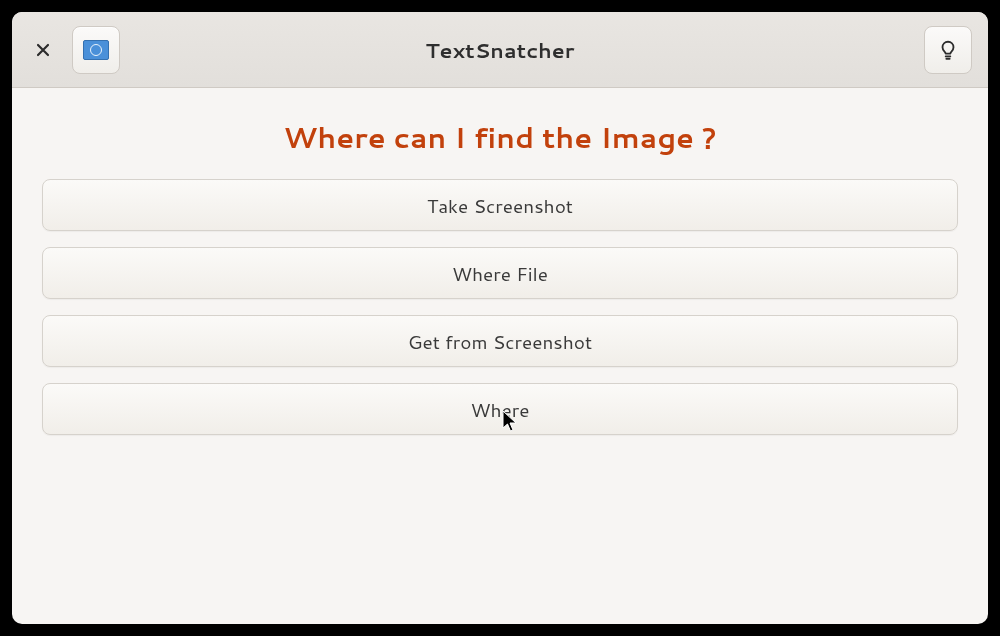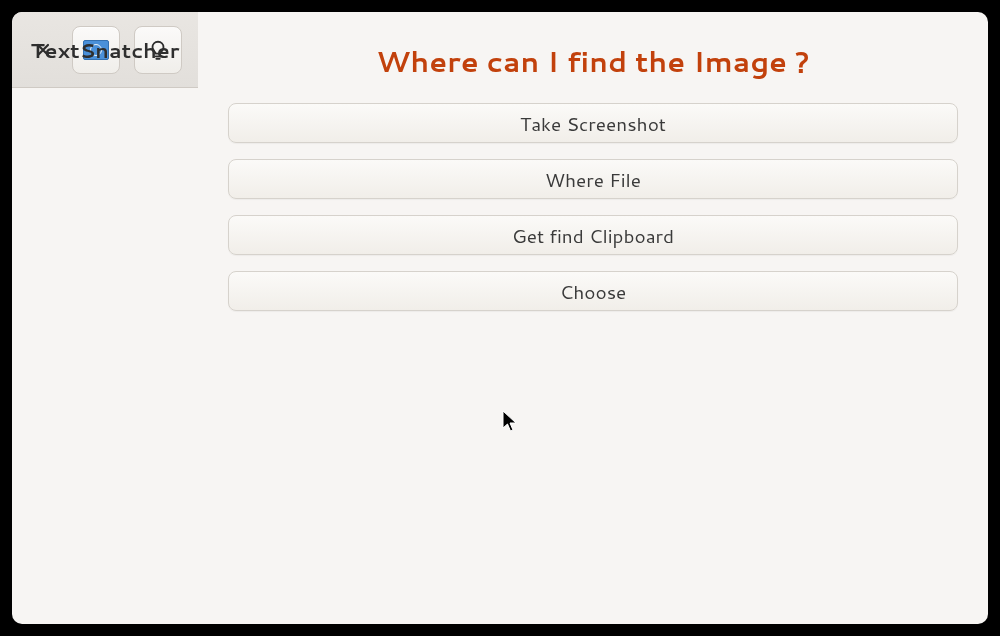--- a/index.html
+++ b/index.html
@@ -11,21 +11,21 @@
     align-items: center;
     justify-content: center;
   }
   .window {
     width: 976px;
     height: 612px;
     background: #f7f5f3;
     border-radius: 10px;
     overflow: hidden;
     display: flex;
-    flex-direction: row;
+    flex-direction: column;
     box-shadow: 0 0 0 1px rgba(0,0,0,0.1);
   }
   .titlebar {
     height: 76px;
     background: linear-gradient(to bottom, #e9e6e2, #e2dfdb);
     border-bottom: 1px solid #cfcac4;
     display: flex;
     align-items: center;
     padding: 0 16px;
     gap: 14px;
@@ -86,21 +86,21 @@
     align-items: stretch;
   }
   .heading {
     text-align: center;
     font-weight: 800;
     font-size: 29px;
     color: #c2410c;
     margin: 6px 0 22px 0;
   }
   .option-btn {
-    height: 40px;
+    height: 52px;
     margin-bottom: 16px;
     border: 1px solid #d6d2cc;
     background: linear-gradient(to bottom, #fbfaf8, #f1eee9);
     border-radius: 8px;
     font-size: 19px;
     color: #3a3a3a;
     font-weight: 500;
     cursor: pointer;
     box-shadow: 0 1px 1px rgba(0,0,0,0.04);
     font-family: inherit;
@@ -136,21 +136,21 @@
         <line x1="10.2" y1="21.5" x2="13.8" y2="21.5" stroke="#2c2c2c" stroke-width="2" stroke-linecap="round"></line>
       </svg>
     </button>
   </div>
 
   <div class="content">
     <h1 class="heading">Where can I find the Image ?</h1>
 
     <button class="option-btn">Take Screenshot</button>
     <button class="option-btn">Where File</button>
-    <button class="option-btn">Get find Clipboard</button>
-    <button class="option-btn">Choose</button>
+    <button class="option-btn">Get from Screenshot</button>
+    <button class="option-btn">Where</button>
   </div>
 
 </div>
 
 <svg class="cursor" width="18" height="24" viewBox="0 0 18 24">
   <path d="M1 1 L1 18 L5.5 14 L8.5 21 L11 20 L8 13 L14 13 Z" fill="#000" stroke="#fff" stroke-width="1"></path>
 </svg>
 
 </body></html>

